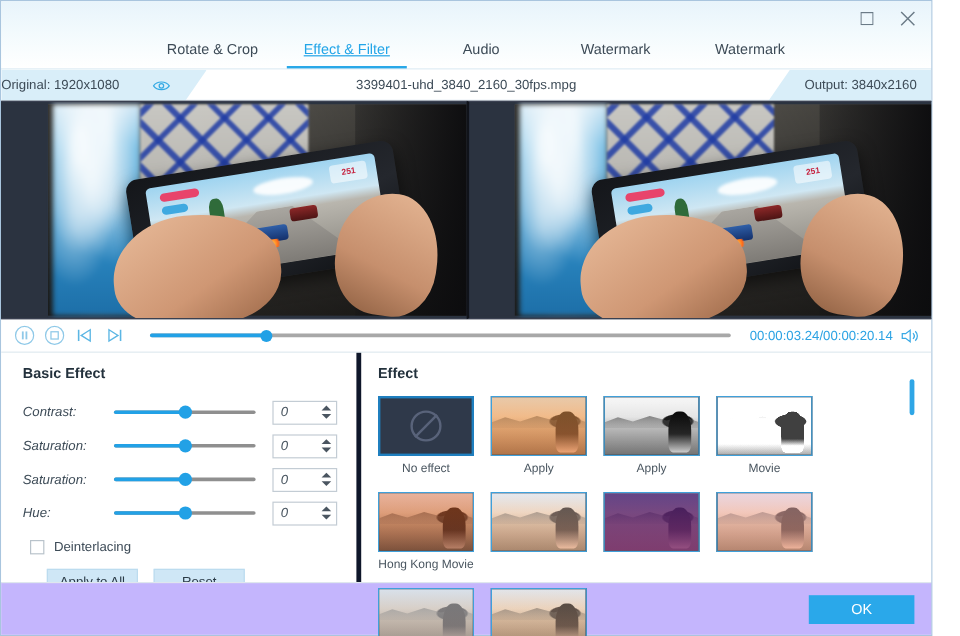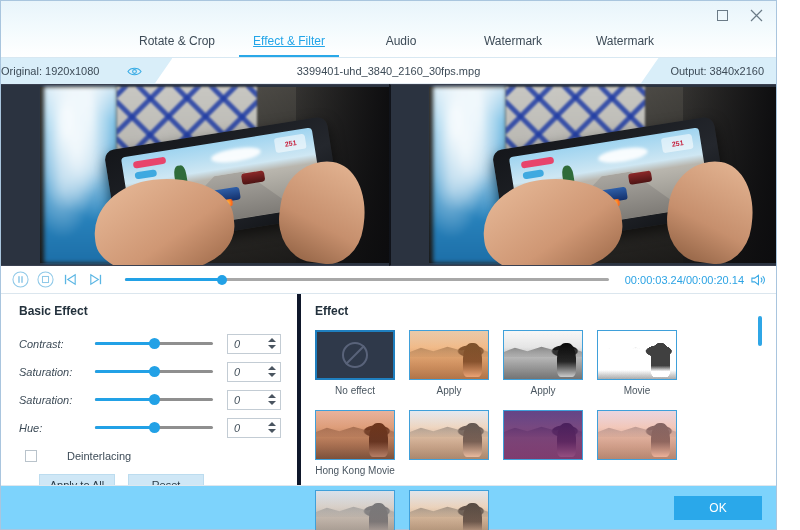--- a/index.html
+++ b/index.html
@@ -270,21 +270,21 @@
   .spin-arrows {
     position:absolute; right:4px; top:0; bottom:0;
     display:flex; flex-direction:column; justify-content:center; gap:3px;
   }
   .spin-arrows div { width:0;height:0; }
   .sp-up { border-left:4px solid transparent; border-right:4px solid transparent; border-bottom:4px solid #4a5560; }
   .sp-dn { border-left:4px solid transparent; border-right:4px solid transparent; border-top:4px solid #4a5560; }
 
   .checkrow { display:flex; align-items:center; gap:8px; margin: 9px 0 12px 6px; }
   .checkbox { width:12px; height:12px; border:1px solid #b9c3cb; background:#fff; }
-  .checklabel { font-size:11px; color:#3d4b57;margin-left:22px; }
+  .checklabel { font-size:11px; color:#3d4b57; }
 
   .btnrow { display:flex; gap: 13px; margin-left: 20px; }
   .lbtn {
     width: 76px; height: 21px;
     background:#cfe7f6; border:1px solid #bcdcef;
     font-size:11px; color:#2a3a46;
     display:flex; align-items:center; justify-content:center;
   }
 
   
@@ -349,21 +349,21 @@
     background: transparent;
   }
   .fscroll-thumb { width:4px; height: 30px; background:#2fa6e6; border-radius:2px; }
 
   
   .footer {
     flex: 0 0 44px;
     border-top: 1px solid #dfe7ee;
     display:flex; align-items:center; justify-content:flex-end;
     gap: 12px; padding-right: 14px;
-    background:#7dd3fc;
+    background:#c4b5fd;
     padding-left:30px;
   }
   .fbtn {
     width: 88px; height: 24px;
     background:#2aa8ea; color:#fff; font-size:12px;
     display:flex; align-items:center; justify-content:center;
     border: none;
   }
 </style>
 </head>

